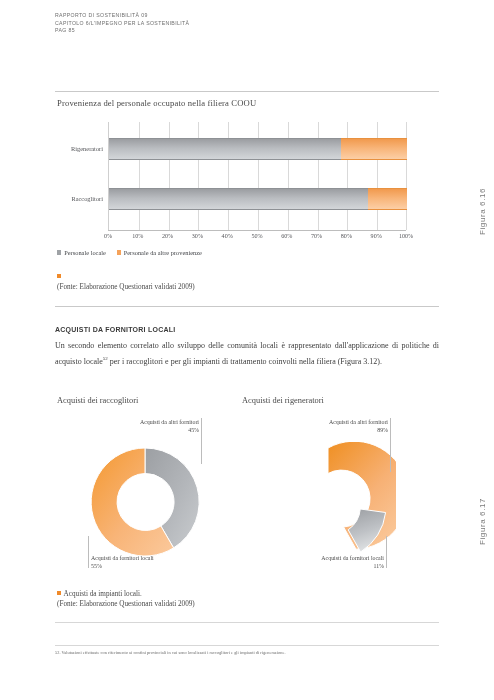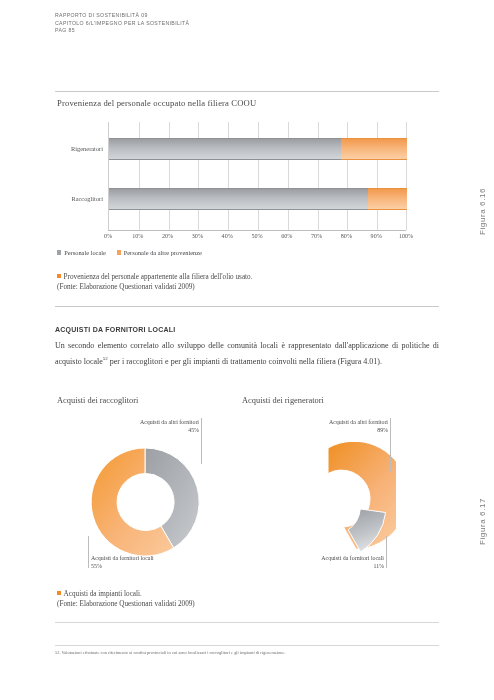--- a/index.html
+++ b/index.html
@@ -280,29 +280,29 @@
     <div class="ticklabel" style="left:321.2px;">90%</div>
     <div class="ticklabel" style="left:351px;">100%</div>
 
     <div class="bc-legend">
       <span class="item"><span class="key k-gray"></span><span>Personale locale</span></span>
       <span class="item"><span class="key k-orange"></span><span>Personale da altre provenienze</span></span>
     </div>
   </div>
 
   <div class="caption" style="top:272px;">
-    <span class="sq"></span><span>Provenienza del personale appartenente alla filiera dell'olio usato.</span><br>
+    <span class="sq"></span><br>
     <span>(Fonte: Elaborazione Questionari validati 2009)</span>
   </div>
 
   <div class="rule" style="top:306px;"></div>
 
   <div class="sec-title" style="top:326px;">ACQUISTI DA FORNITORI LOCALI</div>
 
-  <div class="body-par" style="top:340px;"><span>Un secondo elemento correlato allo sviluppo delle comunità locali è rappresentato dall'applicazione di politiche di acquisto locale</span><sup>52</sup><span> per i raccoglitori e per gli impianti di trattamento coinvolti nella filiera (Figura 4.01).</span></div>
+  <div class="body-par" style="top:340px;"><span>Un secondo elemento correlato allo sviluppo delle comunità locali è rappresentato dall'applicazione di politiche di acquisto locale</span><sup>52</sup><span> per i raccoglitori e per gli impianti di trattamento coinvolti nella filiera (Figura 3.12).</span></div>
 
   <div class="figlabel" style="left:478px; top:545px;">Figura 6.17</div>
 
   <div class="donut-block" style="left:240px; top:396px; width:200px; height:180px;">
     <div class="donut-title" style="left:2px; top:0;">Acquisti dei rigeneratori</div>
 
     <svg class="donut-svg" style="left:28px; top:46px;" width="128" height="124" viewBox="0 0 128 124">
 
       <path d="M 60 6 A 54 54 0 1 1 88.0 107.2 L 75.6 85.0 A 28.5 28.5 0 1 0 60 31.5 Z" fill="url(#gOr2b)" stroke="#ffffff" stroke-width="1"></path>
 

